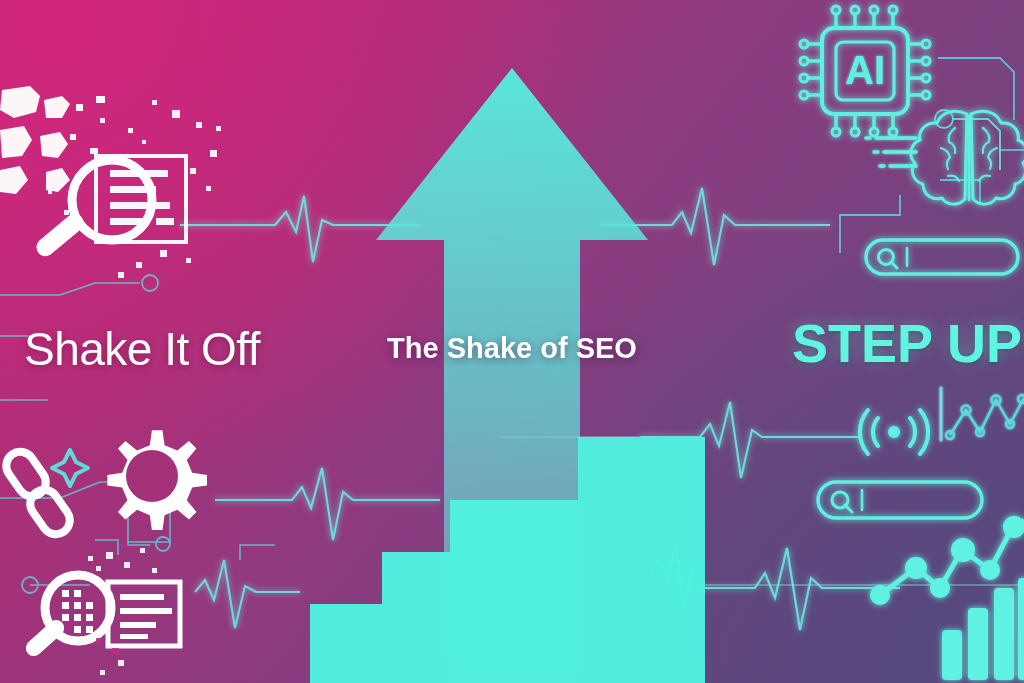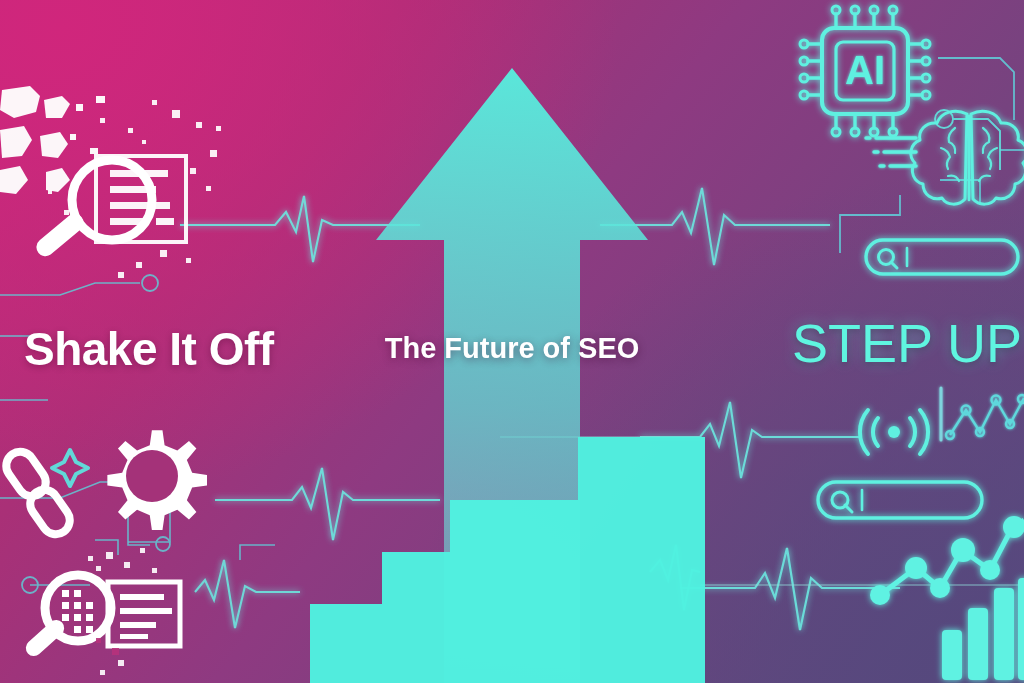--- a/index.html
+++ b/index.html
@@ -14,27 +14,27 @@
     background:
       radial-gradient(ellipse 900px 760px at 6% 4%, #d0267c 0%, rgba(208,38,124,0) 62%),
       radial-gradient(ellipse 900px 800px at 96% 100%, #55487d 0%, rgba(85,72,125,0) 64%),
       linear-gradient(128deg, #c62a7c 0%, #a93077 26%, #8e3a81 48%, #76437f 70%, #5a4b80 100%);
   }
   .svgfull { position:absolute; left:0; top:0; width:1024px; height:683px; overflow:visible; }
 
   
   .headline-left {
     position:absolute; left:24px; top:322px;
-    font-size:46px; font-weight:bold; color:#ffffff;
+    font-size:46px; font-weight:normal; color:#ffffff;
     letter-spacing:-0.5px; white-space:nowrap;
     text-shadow:0 2px 7px rgba(60,0,40,.33);
   }
   .headline-right {
     position:absolute; right:2px; top:312px;
-    font-size:54px; font-weight:normal; color:#5ff5e0;
+    font-size:54px; font-weight:bold; color:#5ff5e0;
     letter-spacing:0px; white-space:nowrap;
     text-shadow:0 0 14px rgba(95,245,224,.45), 0 2px 6px rgba(30,0,30,.35);
   }
   .center-title {
     position:absolute; left:50%; top:326px; transform:translateX(-50%);
     width:560px; text-align:center; color:#ffffff;
     font-size:29px; font-weight:bold; line-height:44px;
     text-shadow:0 2px 8px rgba(60,0,45,.45);
   }
   .center-title .l2 { display:block; }
@@ -389,16 +389,16 @@
       <rect x="1018" y="578" width="20" height="102" rx="4"></rect>
     </g>
 
   </svg>
 
   <div class="headline-left">Shake It Off</div>
 
   <div class="headline-right">STEP UP</div>
 
   <div class="center-title">
-    <span class="l2">The Future of SEO</span>
+    <span class="l2">The Shake of SEO</span>
   </div>
 
 </div>
 
 </body></html>

